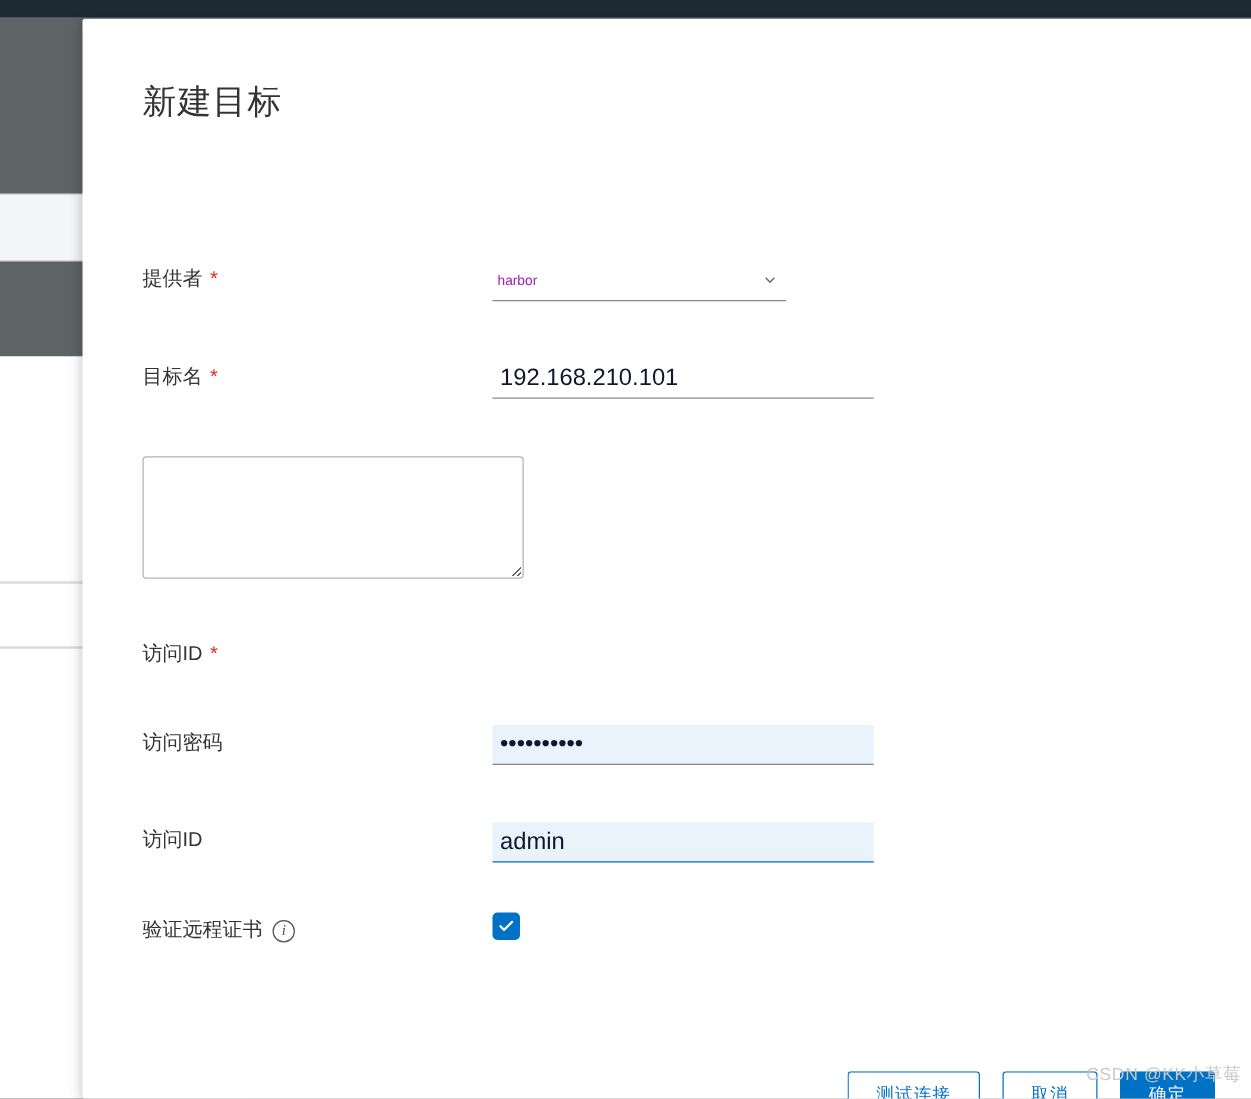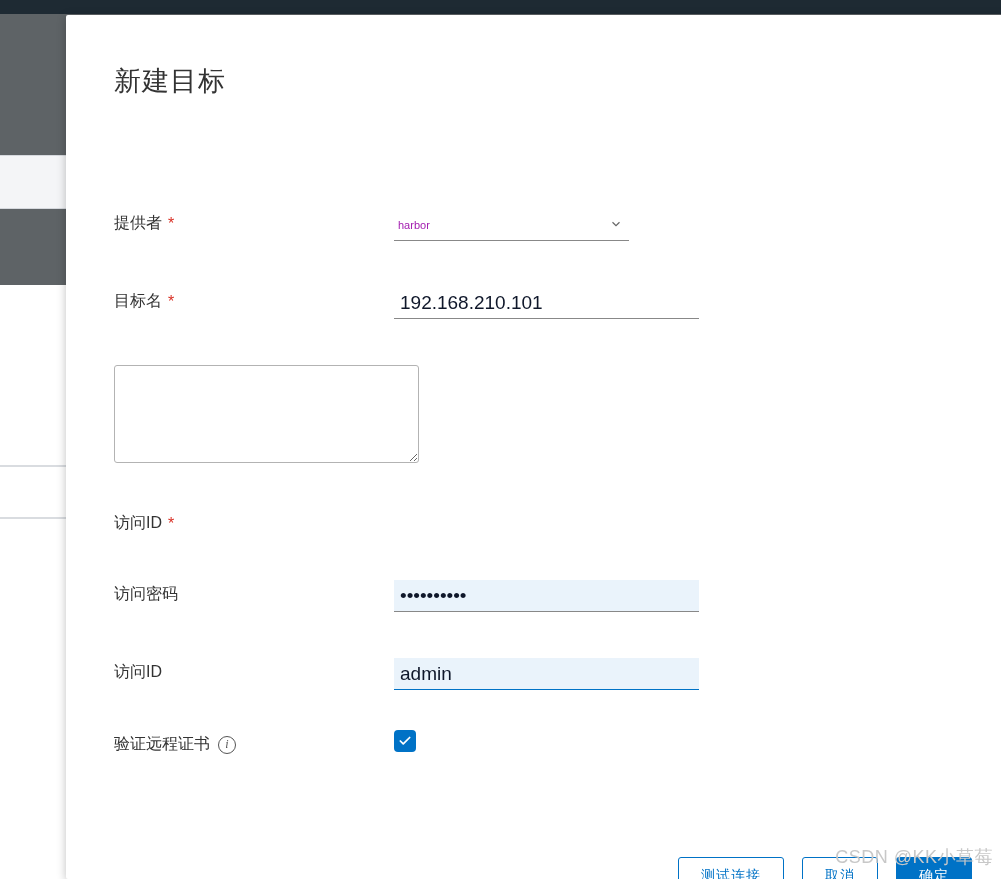--- a/index.html
+++ b/index.html
@@ -150,21 +150,21 @@
     }
     .btn-primary {
       background: #0072c6;
       border: 1px solid #0072c6;
       color: #fff;
     }
     .watermark {
       position: absolute;
       right: 8px;
       bottom: 10px;
-      font-size: 18px;
+      font-size: 14px;
       color: #c8c8c8;
       font-family: Arial, sans-serif;
       letter-spacing: .5px;
     }
   </style>
 </head>
 <body>
 
 <div class="bg-header"></div>
 <div class="bg-gray"></div>

